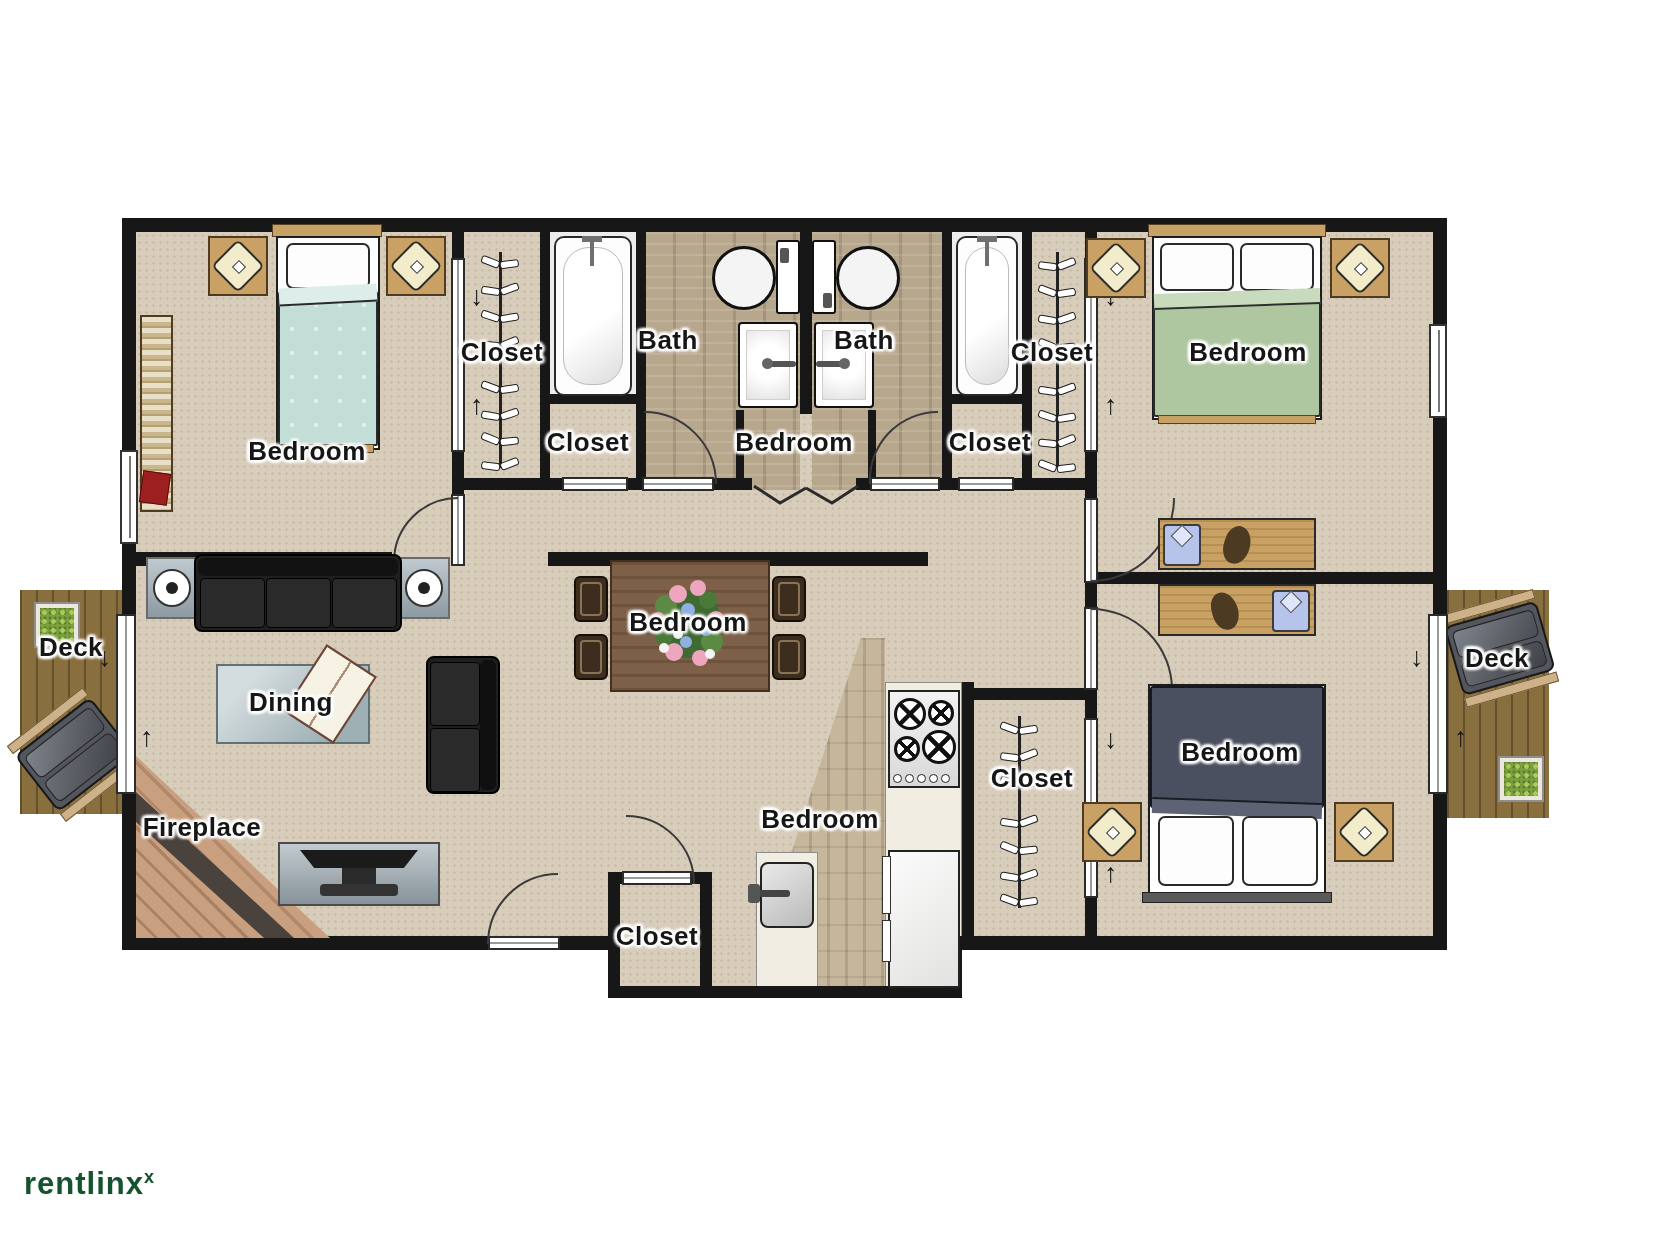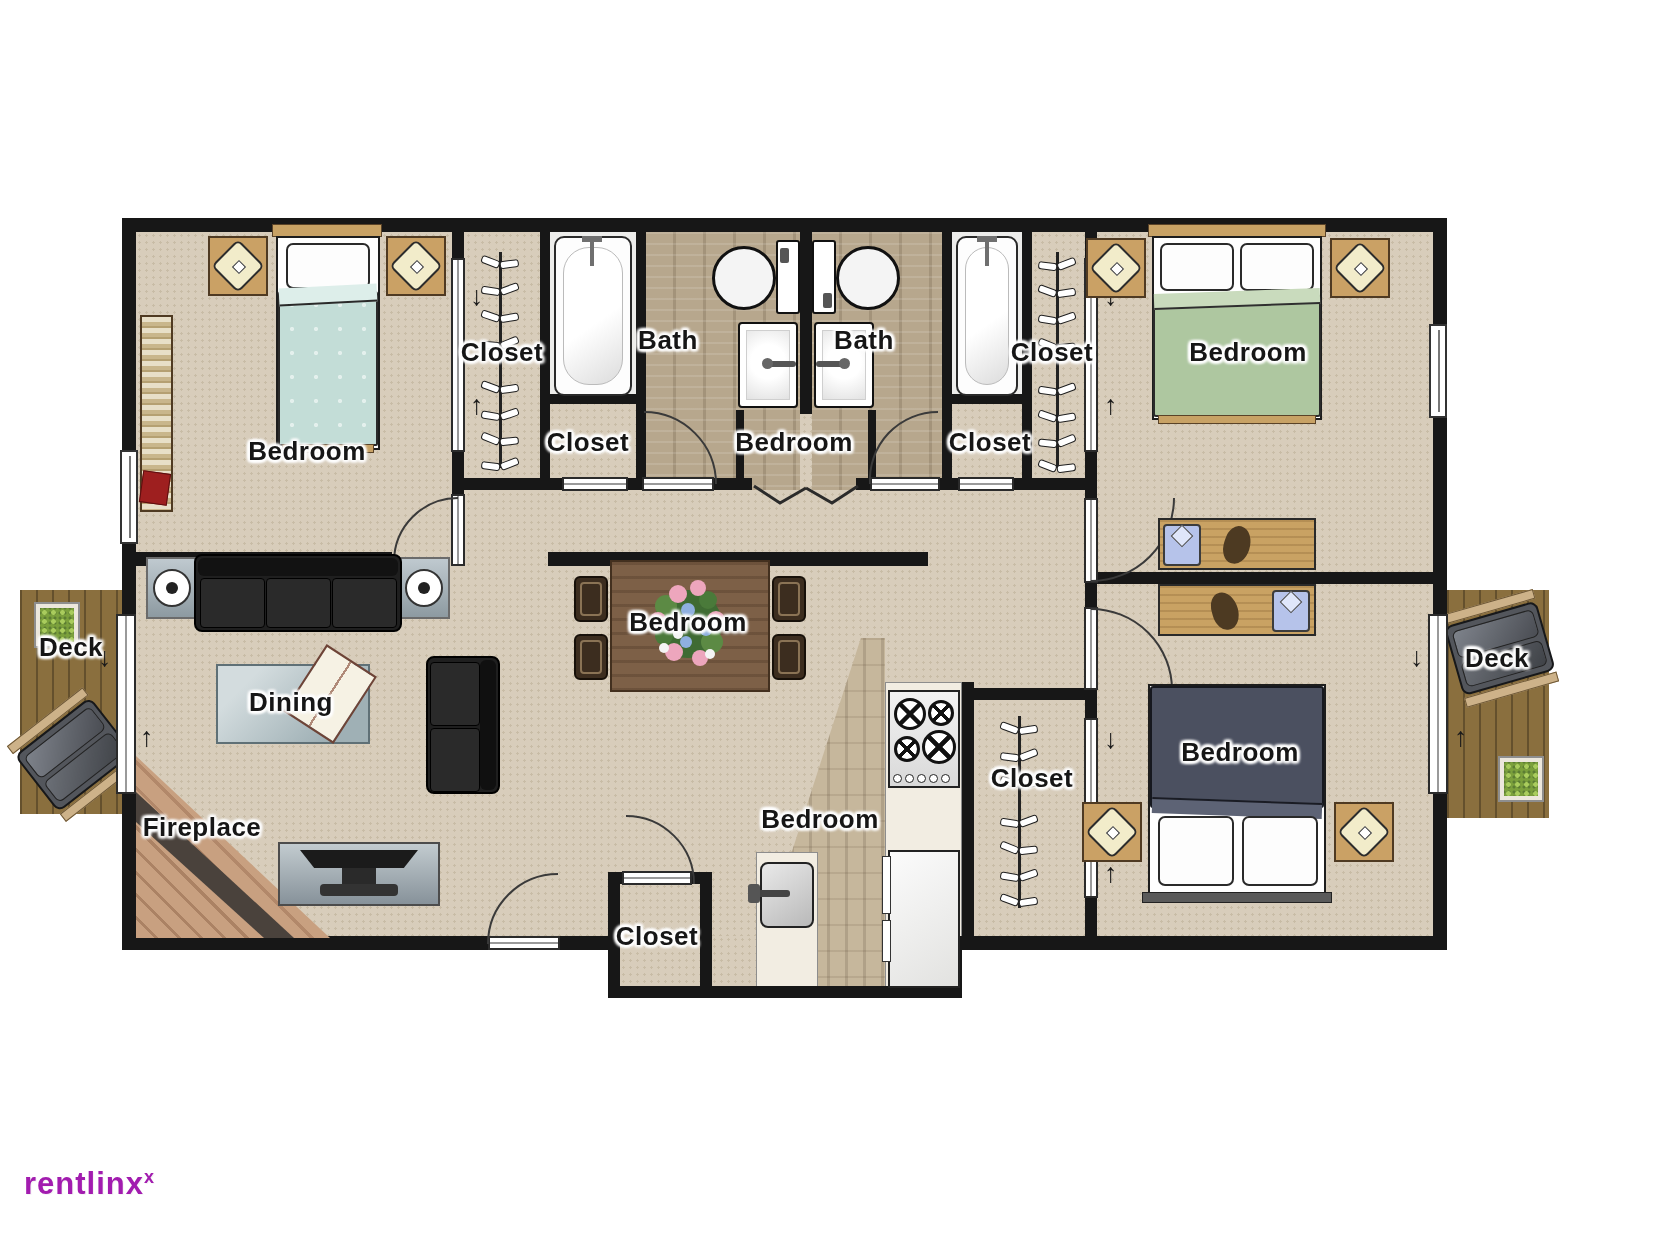--- a/index.html
+++ b/index.html
@@ -78,21 +78,21 @@
   .planter{position:absolute;background:#ece7dc;border:2px solid #8e8e8e;box-sizing:border-box;}
   .planter::before{content:"";position:absolute;left:4px;top:4px;right:4px;bottom:4px;
      background:radial-gradient(#a9cc5d 2px,transparent 2.6px),radial-gradient(#7ba03c 2px,#5c7d33 2.6px);
      background-size:9px 9px,5px 5px;}
   .dchair{position:absolute;background:#3c2d1f;border:2px solid #171009;border-radius:6px;box-sizing:border-box;}
   .dchair::before{content:"";position:absolute;inset:4px;border:2px solid #8a7355;border-radius:4px;}
   .burner{position:absolute;border-radius:50%;border:3px solid #111;background:
      linear-gradient(45deg,transparent 43%,#111 45%,#111 55%,transparent 57%),
      linear-gradient(-45deg,transparent 43%,#111 45%,#111 55%,transparent 57%),#fff;}
   .knob{position:absolute;width:7px;height:7px;border-radius:50%;background:#fff;border:1.5px solid #222;}
-  .wm{position:absolute;left:24px;top:1166px;font-size:31px;font-weight:700;color:#a21caf;
+  .wm{position:absolute;left:24px;top:1166px;font-size:31px;font-weight:700;color:#14532d;
       letter-spacing:1px;text-shadow:1px 1px 0 #f5f5f5;}
   .wm sup{font-size:18px;}
 </style>
 </head>
 <body>
 
 <div class="plan">
 
   <div class="deck" style="left:20px;top:590px;width:102px;height:224px;"></div>
   <div class="deck" style="left:1447px;top:590px;width:102px;height:228px;"></div>

